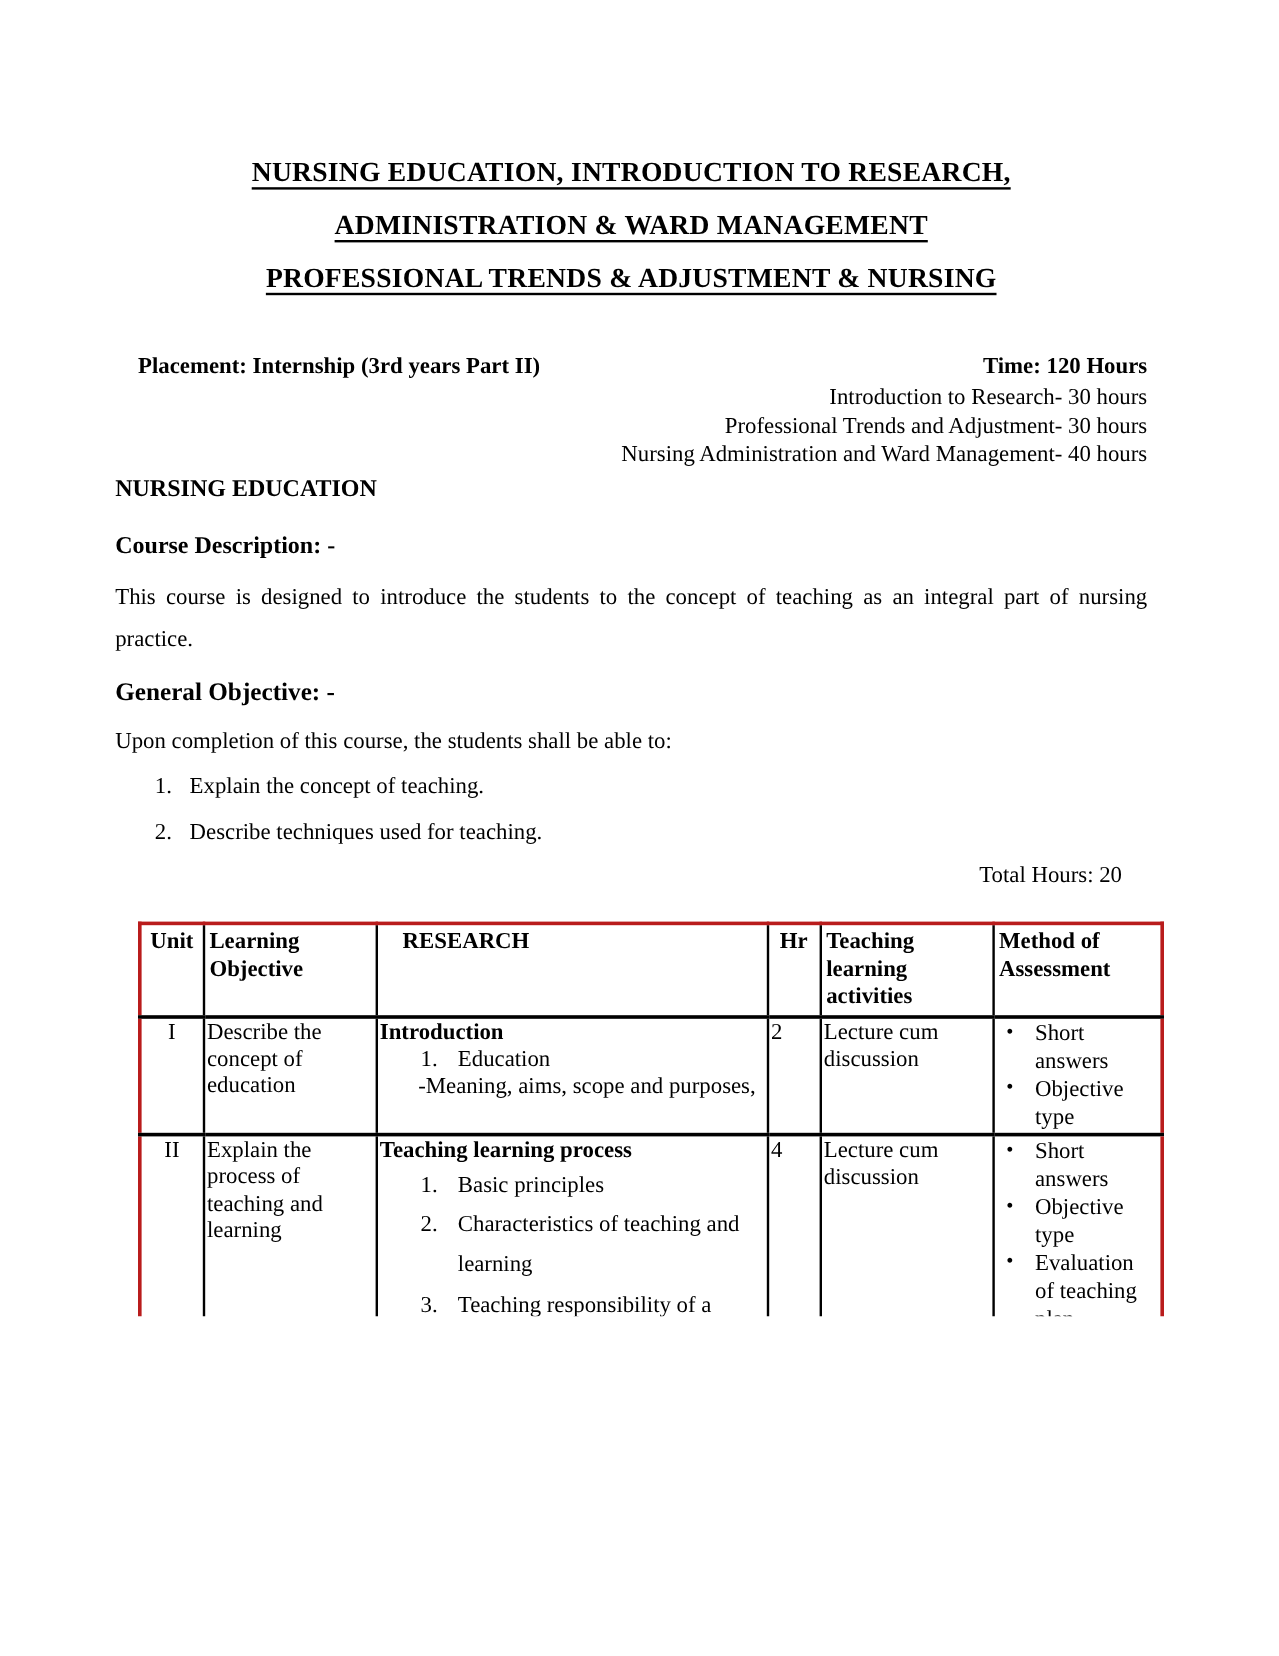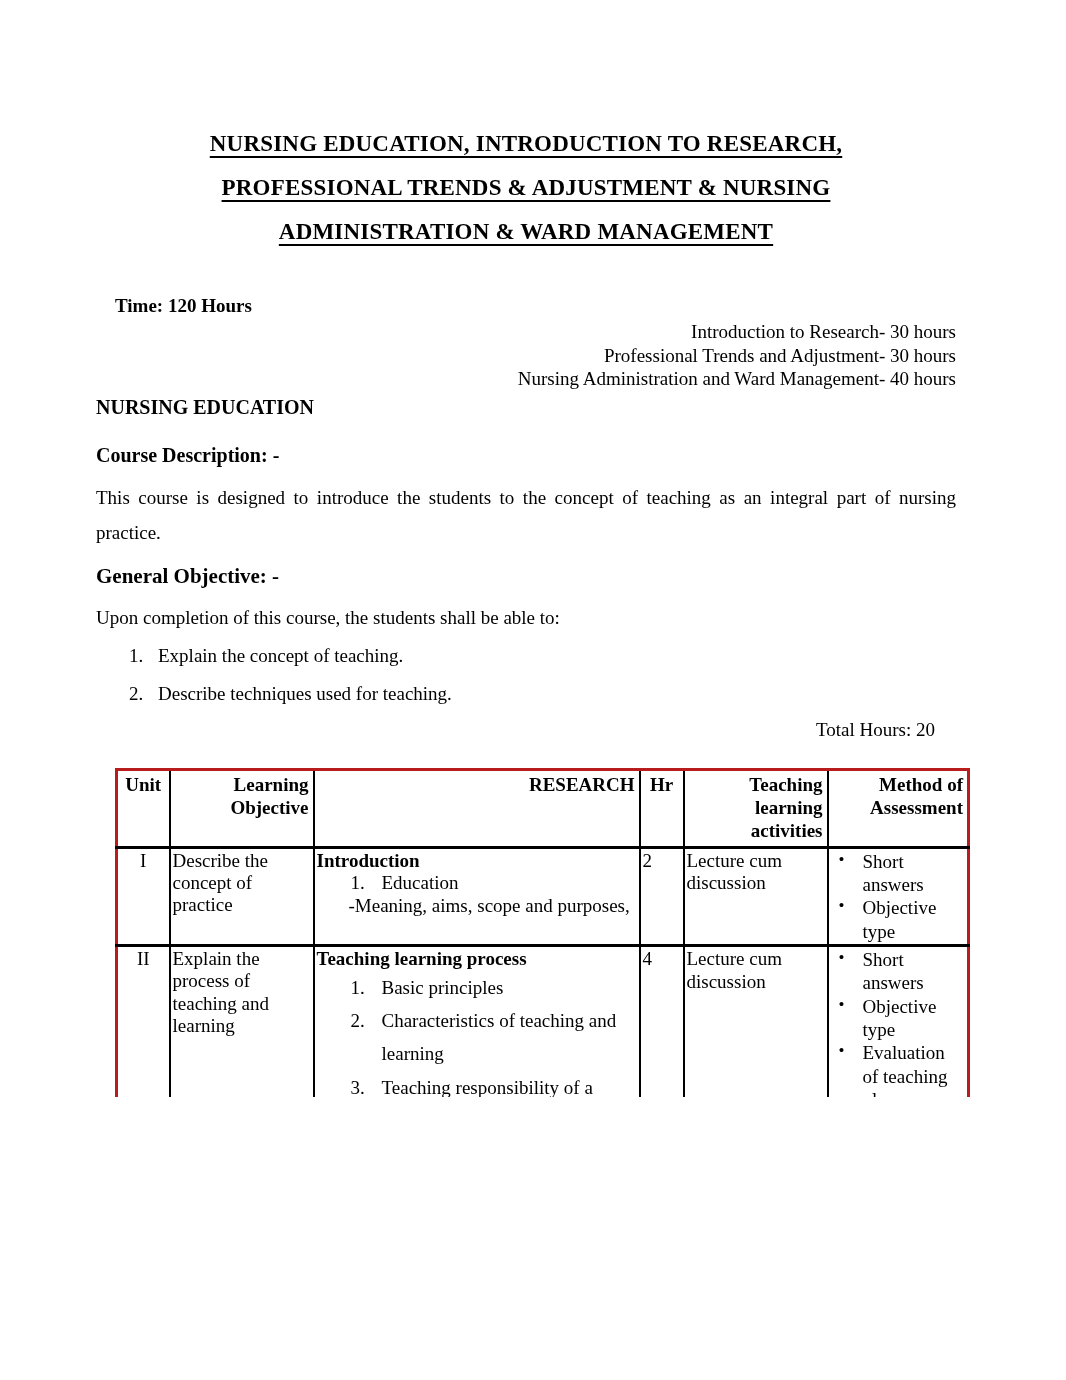--- a/index.html
+++ b/index.html
@@ -39,21 +39,21 @@
     border-collapse:collapse;
     table-layout:fixed;
     width:852px;
     margin:27px 0 0 19px;
     border:3px solid #b91c1c;
     font-size:19px;
   }
   .syllabus th, .syllabus td { border:2px solid #000; vertical-align:top; }
   .syllabus thead th {
     border-bottom:3px solid #000;
-    font-weight:700; text-align:right;
+    font-weight:700; text-align:left;
     line-height:1.2; padding:3px 4px; height:62px;
   }
   .syllabus thead th.center { text-align:center; }
   .syllabus thead th.content-h { padding-left:21px; }
   .syllabus tbody td { padding:1px 2px; line-height:1.2; }
   .syllabus tbody tr.row-sep td { border-top:3px solid #000; }
   td.unit-cell { text-align:center; }
   .lo-text { line-height:1.18; }
   .content-title { font-weight:700; line-height:1.2; }
   .c-item { display:flex; margin-left:34px; line-height:1.2; }
@@ -77,25 +77,26 @@
     pointer-events:none;
   }
 </style>
 </head>
 <body>
 
 <div class="page">
 
   <h1 class="title">
     <span class="title-line">NURSING EDUCATION, INTRODUCTION TO RESEARCH,</span>
+    <span class="title-line">ADMINISTRATION &amp; WARD MANAGEMENT</span>
     <span class="title-line">PROFESSIONAL TRENDS &amp; ADJUSTMENT &amp; NURSING</span>
-    <span class="title-line">ADMINISTRATION &amp; WARD MANAGEMENT</span>
   </h1>
 
   <div class="meta-row">
+    <span>Placement: Internship (3rd years Part II)</span>
     <span>Time: 120 Hours</span>
   </div>
 
   <div class="hours-list">
     <div>Introduction to Research- 30 hours</div>
     <div>Professional Trends and Adjustment- 30 hours</div>
     <div>Nursing Administration and Ward Management- 40 hours</div>
   </div>
 
   <div class="section-heading">NURSING EDUCATION</div>
@@ -135,21 +136,21 @@
         <th class="content-h">RESEARCH</th>
         <th class="center">Hr</th>
         <th>Teaching learning activities</th>
         <th>Method of Assessment</th>
       </tr>
     </thead>
     <tbody>
       <tr>
         <td class="unit-cell">I</td>
         <td>
-          <div class="lo-text">Describe the concept of practice</div>
+          <div class="lo-text">Describe the concept of education</div>
         </td>
         <td>
           <div class="content-title">Introduction</div>
           <div class="c-item">
             <span class="c-num">1.</span>
             <span>Education</span>
           </div>
           <div class="c-note">-Meaning, aims, scope and purposes,</div>
         </td>
         <td>

